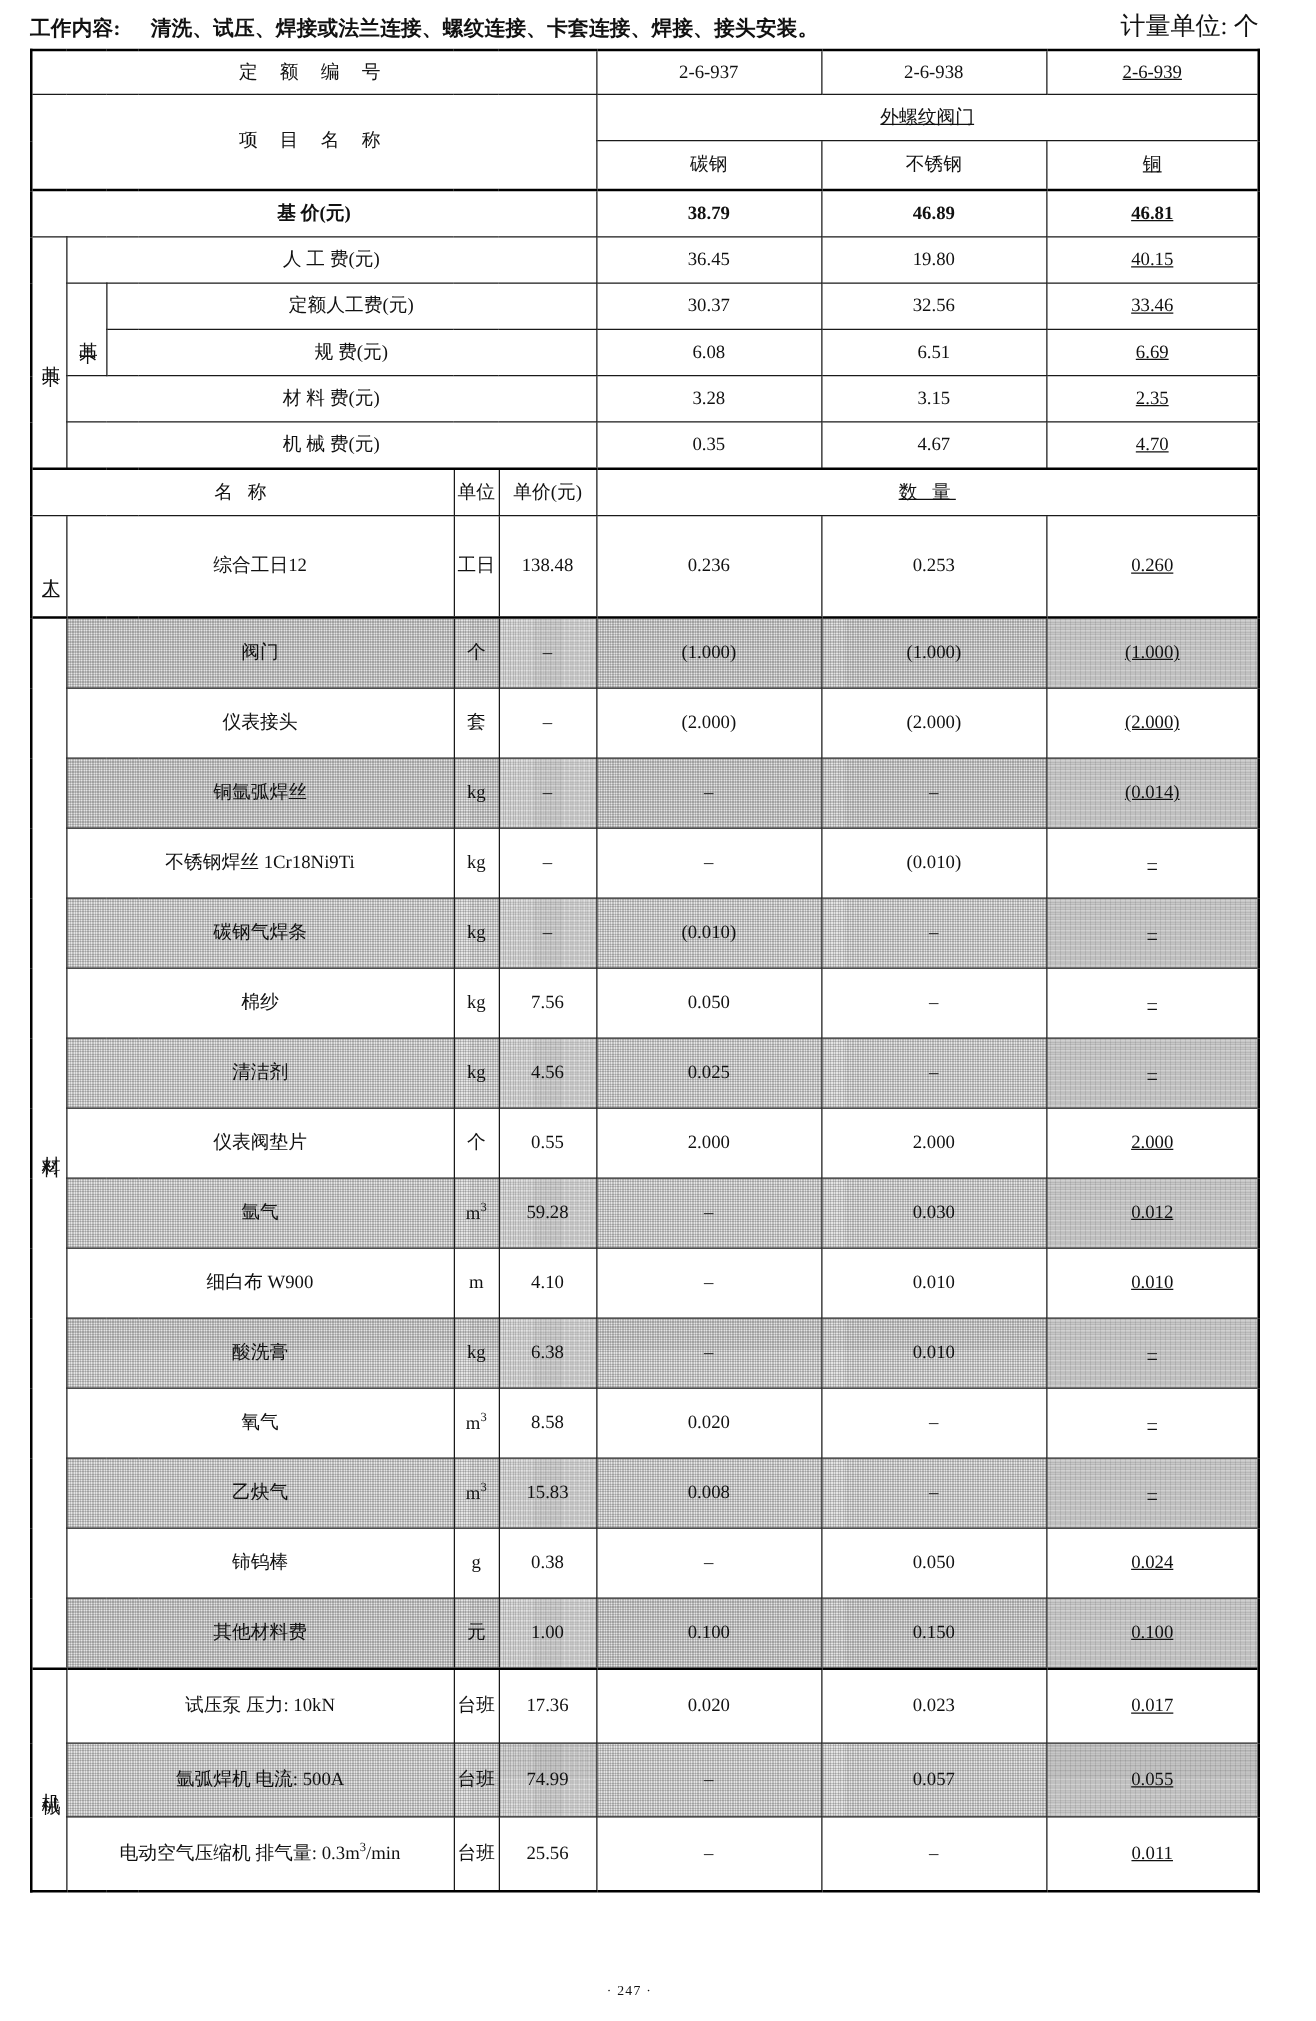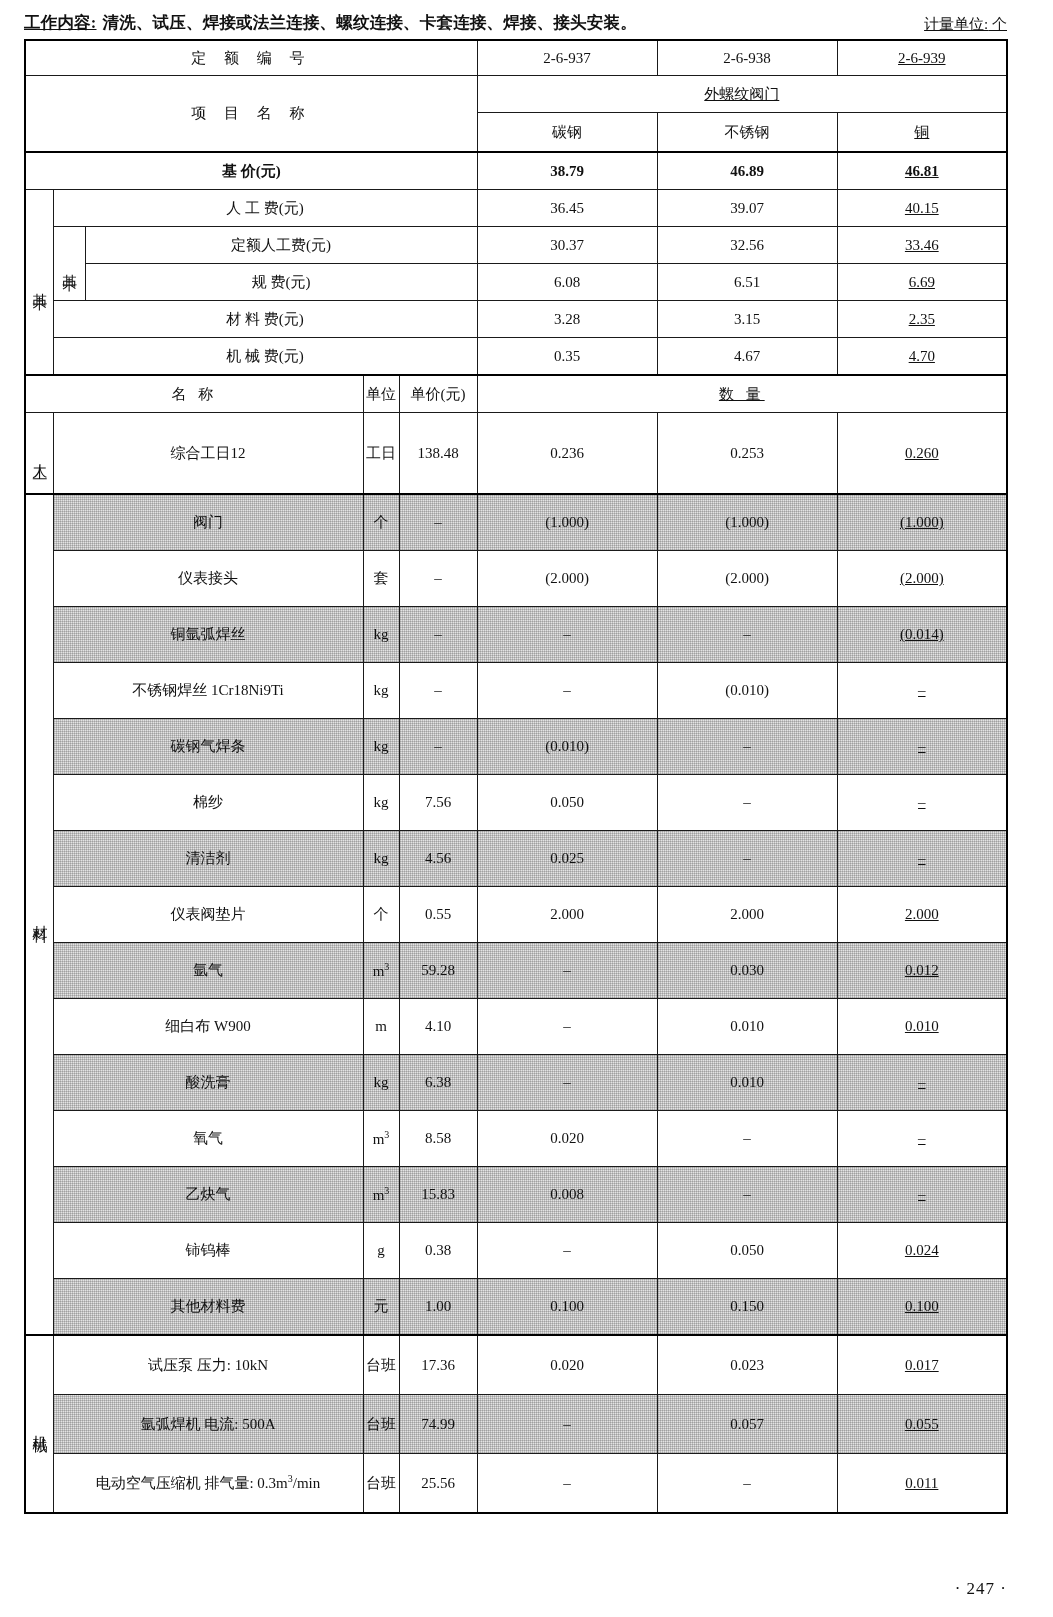--- a/index.html
+++ b/index.html
@@ -10,22 +10,22 @@
     -webkit-font-smoothing:none;
   }
   .page{position:relative;width:1053px;height:1617px;box-sizing:border-box;padding:0 24px;}
 
   
   .caption-row{
     display:flex;justify-content:space-between;align-items:flex-end;
     height:30px;padding:4px 0 2px 0;
   }
   .caption-left{font-size:16.5px;font-weight:bold;letter-spacing:.2px;white-space:nowrap;}
-  .caption-left .lbl{margin-right:6px;text-decoration:underline;}
-  .caption-right{font-size:15px;white-space:nowrap;padding-right:22px;text-decoration:underline;}
+  .caption-left .lbl{margin-right:24px;}
+  .caption-right{font-size:20px;white-space:nowrap;padding-right:22px;}
 
   
   table.main{
     border-collapse:collapse;
     width:982px;
     table-layout:fixed;
     margin-top:3px;
   }
   table.main td{
     border:1px solid #1a1a1a;
@@ -60,22 +60,22 @@
   .shade{
     background-image:
       repeating-linear-gradient(0deg, rgba(0,0,0,.16) 0px, rgba(0,0,0,.16) 1px, rgba(0,0,0,0) 1px, rgba(0,0,0,0) 2px),
       repeating-linear-gradient(90deg, rgba(0,0,0,.16) 0px, rgba(0,0,0,.16) 1px, rgba(0,0,0,0) 1px, rgba(0,0,0,0) 2px);
     background-color:#e3e3e3;
   }
   .unit-sup{font-size:10px;vertical-align:super;}
 
   .footer{
     position:absolute;left:0;right:0;bottom:18px;
-    text-align:right;padding-right:46px;
-    font-size:17px;letter-spacing:1px;
+    text-align:center;padding-right:46px;
+    font-size:11px;letter-spacing:1px;
   }
 </style>
 </head>
 <body>
 
 <div class="page">
 
   <div class="caption-row">
     <div class="caption-left">
       <span class="lbl">工作内容:</span><span>清洗、试压、焊接或法兰连接、螺纹连接、卡套连接、焊接、接头安装。</span>
@@ -117,21 +117,21 @@
         <tr>
           <td class="thick-top thick-left bold" colspan="6" style="height:36px">基    价(元)</td>
           <td class="thick-top bold">38.79</td>
           <td class="thick-top bold">46.89</td>
           <td class="thick-top bold thick-right">46.81</td>
         </tr>
         <tr>
           <td class="vlabel thick-left" rowspan="5"><span>其中</span></td>
           <td colspan="5" style="height:36px">人 工 费(元)</td>
           <td>36.45</td>
-          <td>39.07</td>
+          <td>19.80</td>
           <td class="thick-right">40.15</td>
         </tr>
         <tr>
           <td class="vlabel" rowspan="2"><span>其中</span></td>
           <td colspan="4" style="height:36px">定额人工费(元)</td>
           <td>30.37</td>
           <td>32.56</td>
           <td class="thick-right">33.46</td>
         </tr>
         <tr>

